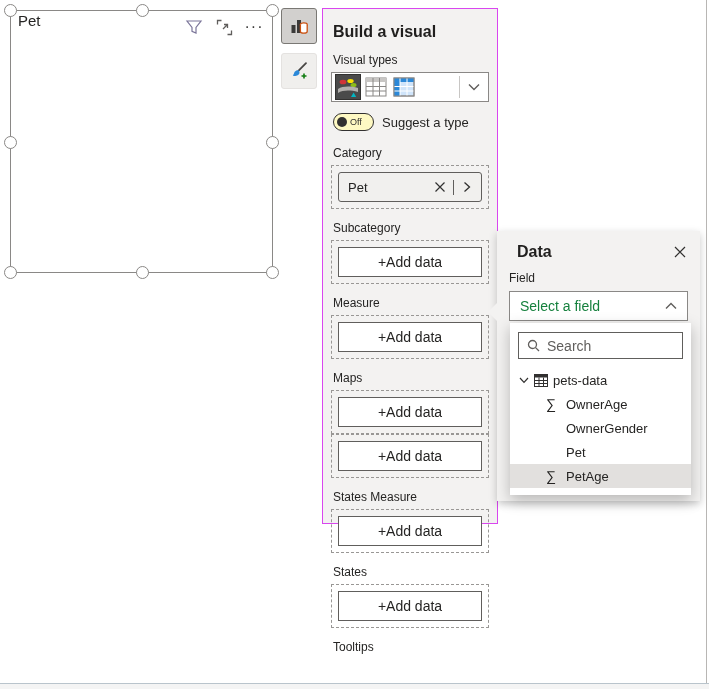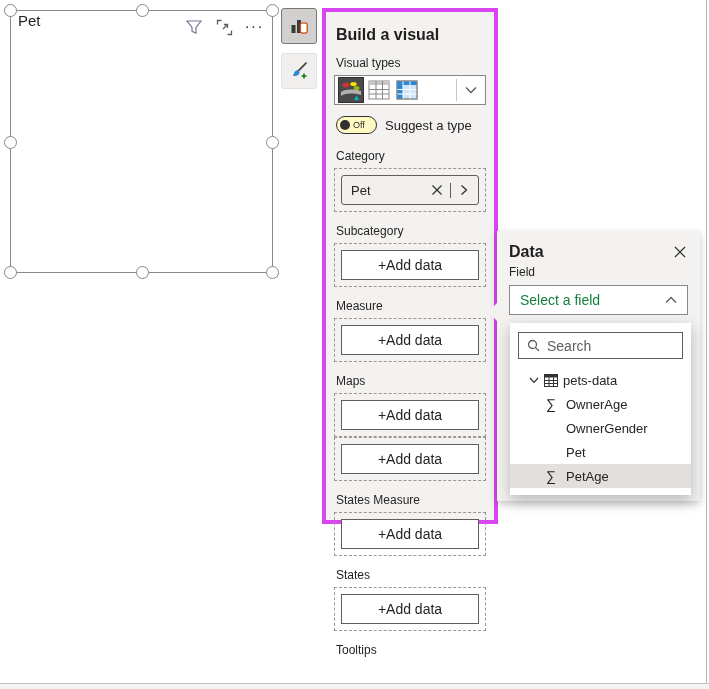--- a/index.html
+++ b/index.html
@@ -36,21 +36,21 @@
   .side-btn {
     position:absolute; left:281px; width:36px; height:36px; border-radius:3px;
     display:flex; align-items:center; justify-content:center; cursor:pointer;
   }
   .side-btn.build { top:8px; background:#d2d0ce; border:1px solid #7a7874; }
   .side-btn.format { top:53px; background:#f0efed; border:1px solid #e4e2e0; }
 
   
   .build-pane {
     position:absolute; left:322px; top:8px; width:176px; height:516px;
-    background:#f3f2f1; border:4px solid #d946ef; padding:10px 8px 8px 8px;
+    background:#f3f2f1; border:1px solid #d946ef; padding:10px 8px 8px 8px;
   }
   .pane-title { font-size:16px; font-weight:bold; color:#201f1e; margin:4px 0 12px 2px; }
   .field-label { font-size:12px; color:#252423; margin:12px 0 5px 2px; }
   .vt-box {
     height:30px; background:#fff; border:1px solid #8a8886;
     display:flex; align-items:center; padding-left:2px;
   }
   .vt-item { width:26px; height:26px; margin:0 1px; display:flex; align-items:center; justify-content:center; cursor:pointer; border:1px solid transparent; }
   .vt-item.selected { border:1px solid #323130; background:#4a4a4a; }
   .vt-divider { width:1px; height:22px; background:#c8c6c4; margin-left:auto; }
@@ -82,21 +82,21 @@
   
   .data-popup {
     position:absolute; left:497px; top:231px; width:203px; height:270px;
     background:#f3f2f1; box-shadow:0 3px 8px rgba(0,0,0,.22); padding:10px 12px;
   }
   .data-popup::before {
     content:""; position:absolute; left:-9px; top:72px;
     border-top:9px solid transparent; border-bottom:9px solid transparent;
     border-right:9px solid #f3f2f1;
   }
-  .data-popup-header { display:flex; align-items:center; justify-content:space-between; margin-top:2px; }
+  .data-popup-header { display:flex; align-items:center; justify-content:space-between; margin-top:2px;margin-left:8px; }
   .data-popup-title { font-size:16px; font-weight:bold; color:#201f1e; }
   .combo {
     margin-top:6px; height:30px; background:#fff; border:1px solid #8a8886;
     display:flex; align-items:center; padding:0 10px; cursor:pointer;
   }
   .combo-value { font-size:14px; color:#15803d; flex:1; }
 
   
   .flyout {
     position:absolute; left:510px; top:323px; width:181px; height:172px;
@@ -106,21 +106,21 @@
     margin:0 8px; height:27px; border:1px solid #605e5c; border-radius:0;
     display:flex; align-items:center; padding:0 8px; gap:7px; background:#fff;
   }
   .search-input {
     border:none; outline:none; width:110px; font-size:14px; color:#323130;
     font-family:"Liberation Sans",sans-serif; background:transparent;
   }
   .search-input::placeholder { color:#605e5c; }
   .tree { margin-top:9px; }
   .tree-row { height:24px; display:flex; align-items:center; font-size:13px; color:#252423; cursor:pointer; }
-  .tree-table { padding-left:19px; gap:5px; }
+  .tree-table { padding-left:9px; gap:5px; }
   .tree-field { padding-left:36px; }
   .tree-field.no-agg { padding-left:56px; }
   .tree-field.selected { background:#e2e0de; }
   .sigma { font-size:14px; width:20px; color:#252423; }
   svg { display:block; }
 </style>
 </head>
 <body>
 
 <div class="visual">
@@ -266,21 +266,21 @@
 
 <div class="data-popup">
   <div class="data-popup-header">
     <div class="data-popup-title">Data</div>
     <div class="icon-btn">
       <svg width="14" height="14" viewBox="0 0 14 14">
           <path d="M2 2l10 10M12 2L2 12" stroke="#323130" stroke-width="1.2"></path>
         </svg>
     </div>
   </div>
-  <div class="field-label" style="margin-left:0; margin-top:4px;">Field</div>
+  <div class="field-label" style="margin-left:0; margin-top:10px;">Field</div>
   <div class="combo">
     <span class="combo-value">Select a field</span>
     <svg width="12" height="8" viewBox="0 0 12 8">
       <path d="M1 6.5l5-5 5 5" fill="none" stroke="#605e5c" stroke-width="1.4"></path>
     </svg>
   </div>
 </div>
 
 <div class="flyout">
   <div class="search-box">

